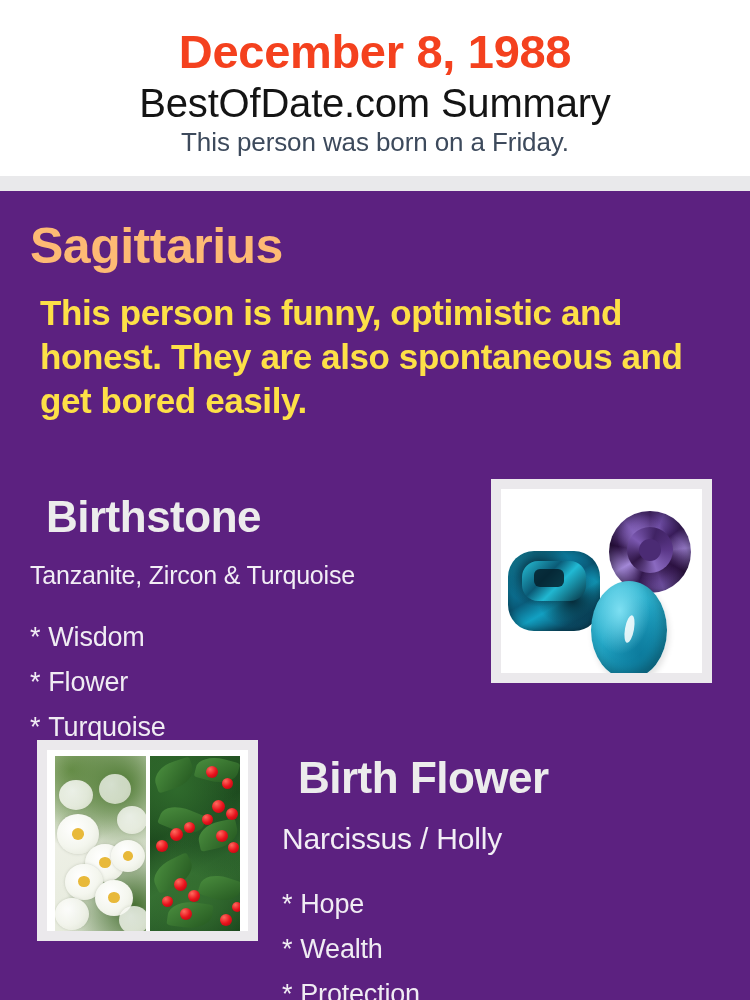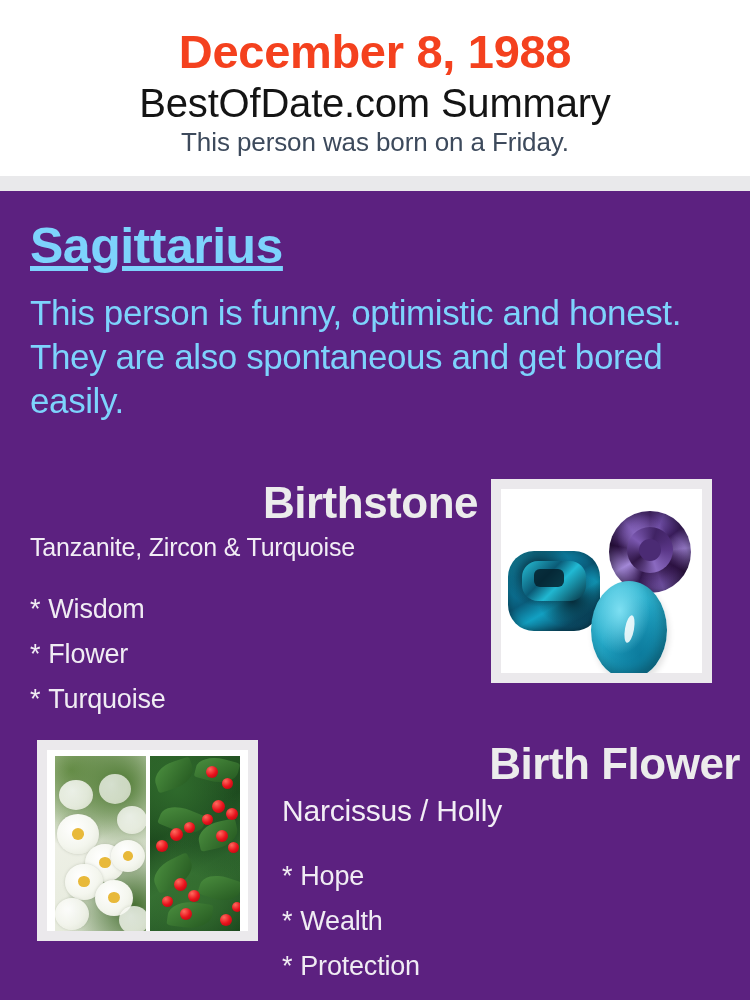--- a/index.html
+++ b/index.html
@@ -71,50 +71,48 @@
     height: 809px;
     background: #5c2180;
     overflow: hidden;
   }
 
   .sign-name {
     position: absolute;
     left: 30px; top: 26px;
     font-size: 50px;
     font-weight: bold;
-    color: #7dd3fc;
+    color: #fdba74;
     line-height: 58px;
     letter-spacing: -0.5px;
-    text-decoration: underline;
   }
   .sign-desc {
     position: absolute;
-    left: 30px; top: 100px;
+    left: 40px; top: 100px;
     width: 700px;
     font-size: 35px;
-    font-weight: normal;
-    color: #7dd3fc;
+    font-weight: bold;
+    color: #fde047;
     line-height: 44px;
     letter-spacing: -0.4px;
   }
 
   
   .stone-text {
     position: absolute;
     left: 30px; top: 284px;
     width: 450px;
   }
   .section-title {
     font-size: 44px;
     font-weight: bold;
     color: #ececec;
     line-height: 52px;
     letter-spacing: -0.5px;
-    margin: 2px;
-    text-align: right;
+    margin: 16px;
   }
   .section-sub {
     font-size: 25px;
     font-weight: normal;
     color: #f2eef5;
     line-height: 32px;
     letter-spacing: -0.2px;
     margin: 0;
   }
   .bullets {

